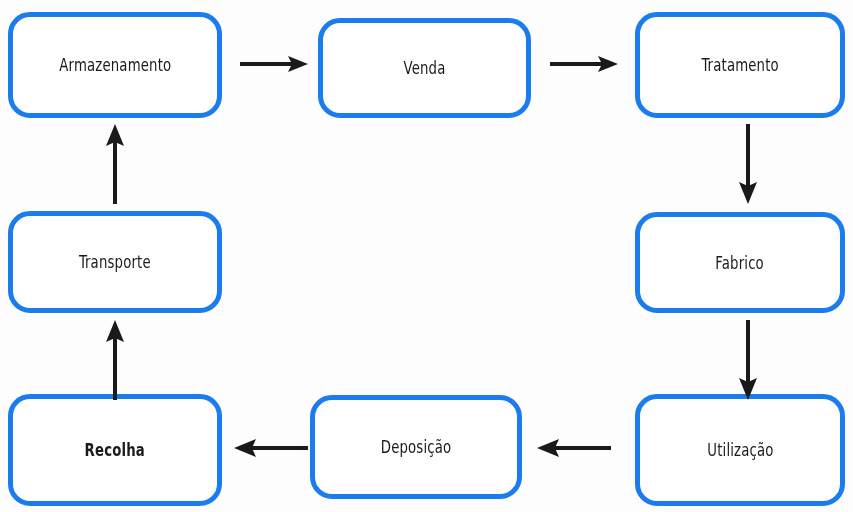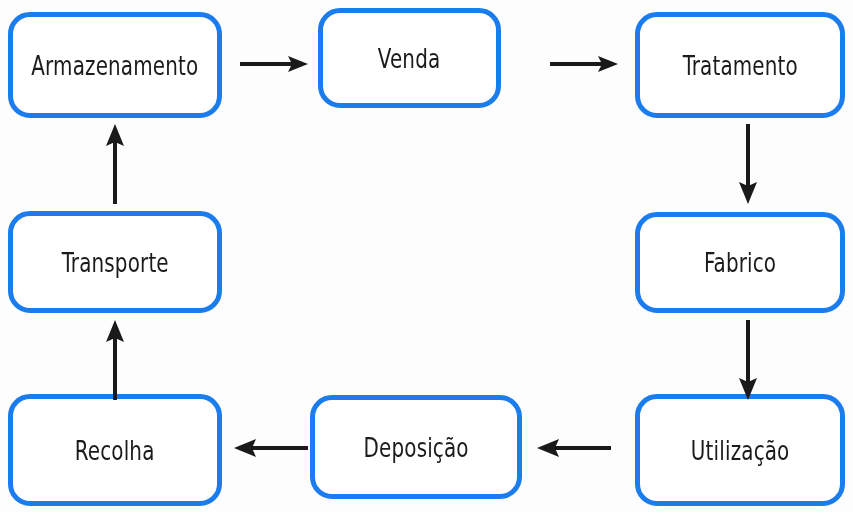--- a/index.html
+++ b/index.html
@@ -21,41 +21,41 @@
   .node {
     position: absolute;
     box-sizing: border-box;
     background: #ffffff;
     border: 5px solid #1b7ced;
     border-radius: 22px;
     display: flex;
     align-items: center;
     justify-content: center;
     color: #1b1b1b;
-    font-size: 27px;
+    font-size: 18px;
     letter-spacing: 0.2px;
     font-stretch: condensed;
     line-height: 1;
     white-space: nowrap;
   }
   .node-label {
     transform: scaleX(0.82);
     transform-origin: center center;
     display: block;
   }
 
   
   .n-armazenamento { left: 8px;   top: 12px;  width: 214px; height: 106px; }
-  .n-venda         { left: 318px; top: 8px;  width: 183px; height: 100px; text-align: center; }
+  .n-venda         { left: 318px; top: 18px;  width: 213px; height: 100px; text-align: center; }
   .n-tratamento    { left: 635px; top: 12px;  width: 210px; height: 106px; }
   
   .n-transporte    { left: 8px;   top: 211px; width: 214px; height: 102px; }
   .n-fabrico       { left: 635px; top: 212px; width: 210px; height: 101px; text-align: center; }
   
-  .n-recolha       { left: 8px;   top: 394px; width: 214px; height: 112px; }
+  .n-recolha       { left: 8px;   top: 394px; width: 214px; height: 112px; font-weight: bold; }
   .n-deposicao     { left: 310px; top: 395px; width: 212px; height: 104px; }
   .n-utilizacao    { left: 635px; top: 394px; width: 210px; height: 112px; text-align: right; }
 
   .edge {
     position: absolute;
     overflow: visible;
   }
   .edge svg { display: block; overflow: visible; }
 
   .e-arm-venda   { left: 238px; top: 52px; }

